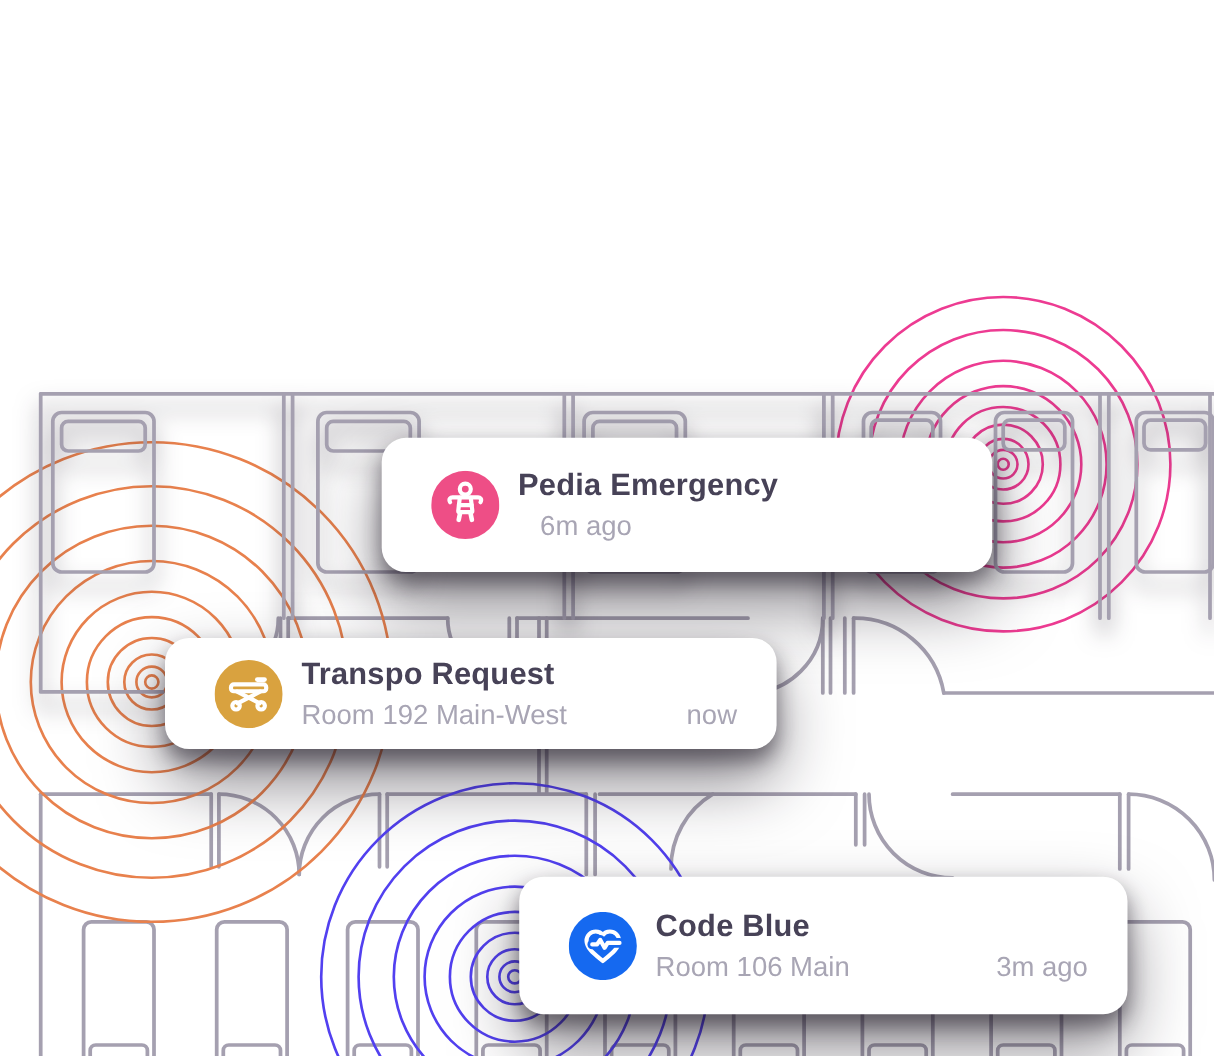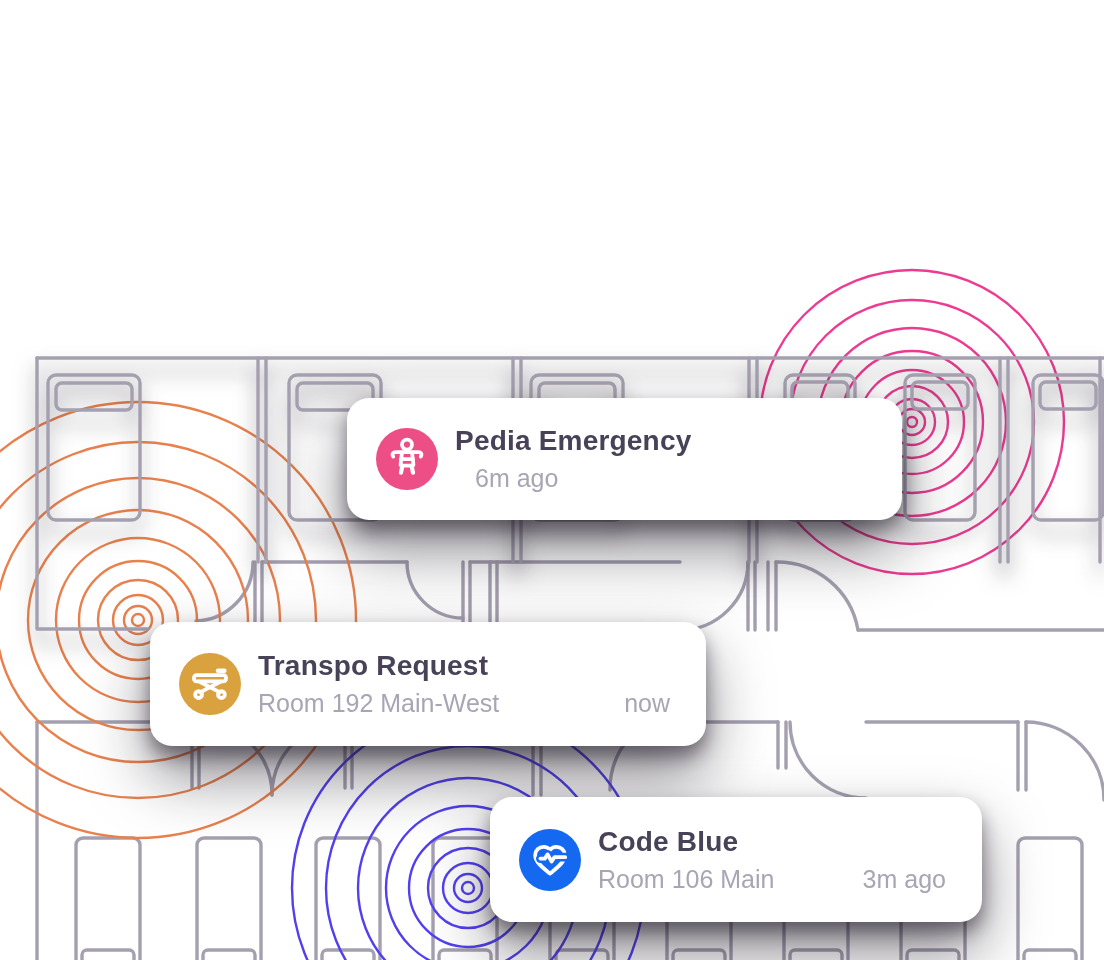--- a/index.html
+++ b/index.html
@@ -8,26 +8,26 @@
     background:#ffffff;font-family:"Liberation Sans",sans-serif;
   }
   .stage{position:absolute;inset:0}
   svg.layer{position:absolute;left:0;top:0;pointer-events:none}
   
   #layer-top{filter:drop-shadow(0 13px 10px rgba(32,23,38,.5))}
 
   .card{
     position:absolute;background:#ffffff;border-radius:22px;
     display:flex;align-items:center;box-sizing:border-box;
-    padding:0 36px 0 29px;
+    padding:0 36px 0 45px;
     box-shadow:0 10px 18px rgba(26,19,32,.48),0 30px 60px rgba(26,19,32,.5);
   }
   #card-pedia  {left:347px;top:398px;width:555px;height:122px}
-  #card-transpo{left:150px;top:622px;width:556px;height:124px}
-  #card-code   {left:490px;top:797px;width:492px;height:125px}
+  #card-transpo{left:150px;top:580px;width:556px;height:101px}
+  #card-code   {left:472px;top:797px;width:553px;height:125px}
 
   .badge{flex:0 0 auto;margin-right:17px;display:block}
   .txt{flex:1 1 auto;min-width:0}
   .title{
     font-size:28px;line-height:32px;font-weight:700;
     color:#474257;letter-spacing:.2px;margin-bottom:7px;white-space:nowrap;
   }
   .meta{
     display:flex;justify-content:space-between;align-items:baseline;
     font-size:25px;line-height:29px;color:#a8a5b4;white-space:nowrap;

